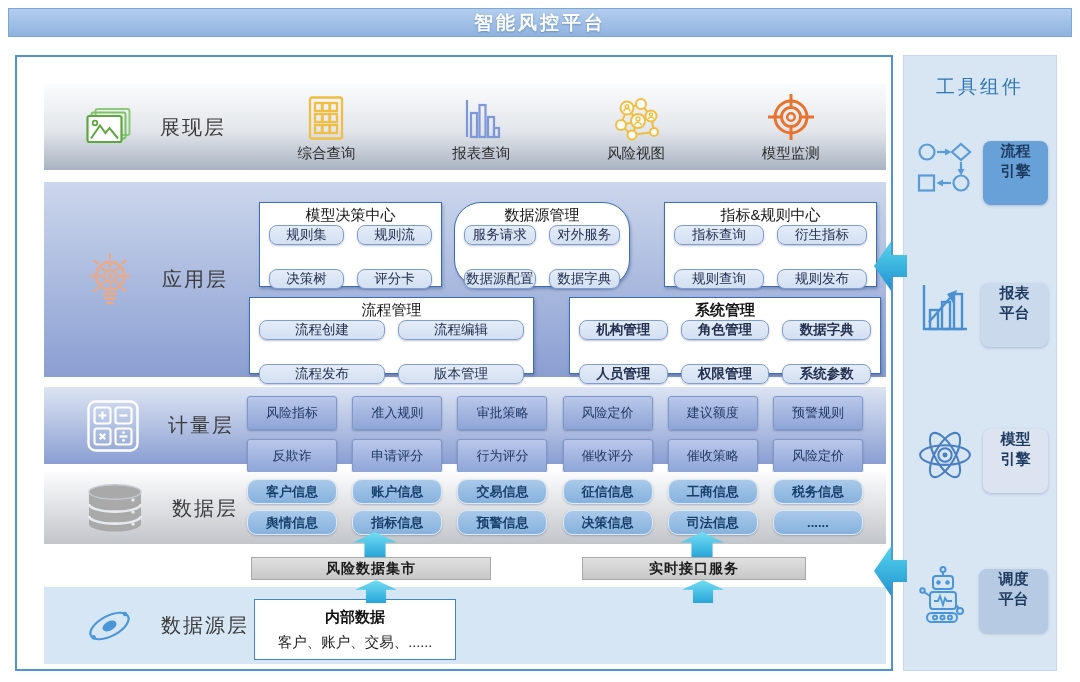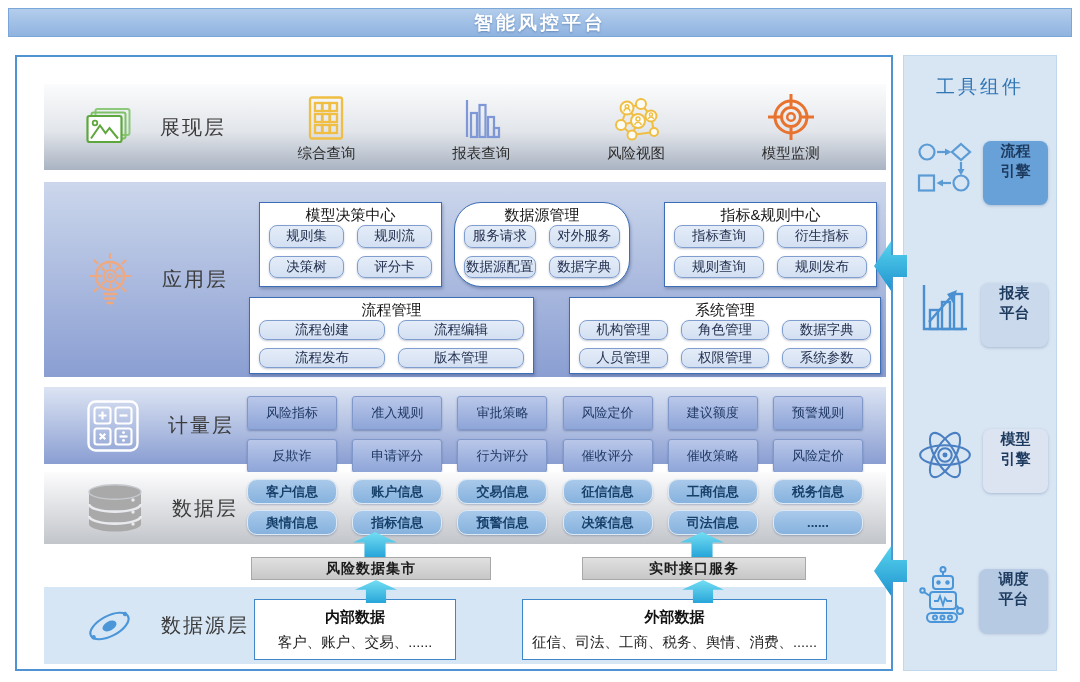--- a/index.html
+++ b/index.html
@@ -32,31 +32,31 @@
   .pres-items { position:absolute; left:205px; right:18px; top:0; height:86px;
     display:flex; align-items:center; justify-content:space-around; }
   .pres-item { display:flex; flex-direction:column; align-items:center; width:96px; }
   .pres-item .pic { height:50px; display:flex; align-items:flex-end; justify-content:center; }
   .pres-item .cap { margin-top:3px; font-size:14.5px; color:#2b2b2b; }
 
   
   .app-box { position:absolute; background:#fff; border:1.5px solid #3c6db5;
     display:flex; flex-direction:column; box-shadow:1px 2px 3px rgba(40,60,110,.35); }
   .app-box .box-title { text-align:center; font-size:15px; color:#151515; padding-top:2px; line-height:19px; }
-  .pill-grid { flex:1; display:grid; gap:8px 13px; padding:1px 9px 8px; }
+  .pill-grid { flex:1; display:grid; gap:24px 13px; padding:1px 9px 8px; }
   .cols-2 { grid-template-columns:repeat(2,1fr); }
   .cols-3 { grid-template-columns:repeat(3,1fr); }
   .pill { background:linear-gradient(180deg,#e4ecf8 0%,#d3e0f2 100%); border:1px solid #7f9ecf;
     border-radius:8px; display:flex; align-items:center; justify-content:center;
     font-size:13.5px; color:#23304f; box-shadow:0 1px 2px rgba(40,60,110,.3); white-space:nowrap; }
   .box1 { left:215px; top:20px;  width:183px; height:85px; }
   .box2 { left:410px; top:20px;  width:176px; height:85px;border-radius:27px; }
   .box3 { left:620px; top:20px;  width:213px; height:85px; }
   .box4 { left:205px; top:115px; width:285px; height:77px; }
-  .box5 { left:525px; top:115px; width:312px; height:77px; }
+  .box5 { left:525px; top:115px; width:312px; height:77px;font-weight:bold; }
 
   
   .measure-grid { position:absolute; left:203px; top:9px; width:616px;
     display:grid; grid-template-columns:repeat(6,90px); justify-content:space-between; gap:9px 10px; }
   .m-chip { height:34px; background:linear-gradient(180deg,#b9c7e9 0%,#8ea5d8 100%);
     border:1px solid #8097c9; border-radius:3px; display:flex; align-items:center; justify-content:center;
     font-size:13px; color:#1f3864; box-shadow:0 1px 2px rgba(30,50,100,.35); white-space:nowrap; }
 
   
   .data-grid { position:absolute; left:203px; top:7px; width:616px;
@@ -353,24 +353,20 @@
             <circle cx="5" cy="31" r="2.6" fill="#4a96d8"></circle>
             <circle cx="51" cy="24" r="2.6" fill="#4a96d8"></circle>
           </g>
         </svg>
         <span class="layer-label">数据源层</span>
       </div>
       <div class="ds-box ds-in">
         <div class="ds-title">内部数据</div>
         <div class="ds-desc">客户、账户、交易、......</div>
       </div>
-      <div class="ds-box ds-out">
-        <div class="ds-title">外部数据</div>
-        <div class="ds-desc">征信、司法、工商、税务、舆情、消费、......</div>
-      </div>
     </div>
   </div>
 
   <div class="sidebar">
     <div class="sidebar-title">工具组件</div>
 
     <div class="tool-row tr1">
       <div class="tool-ic">
         <svg width="58" height="54" viewBox="0 0 58 54" fill="none" stroke="#5b9bd5" stroke-width="2.2">
           <circle cx="11" cy="12" r="7.5"></circle>

